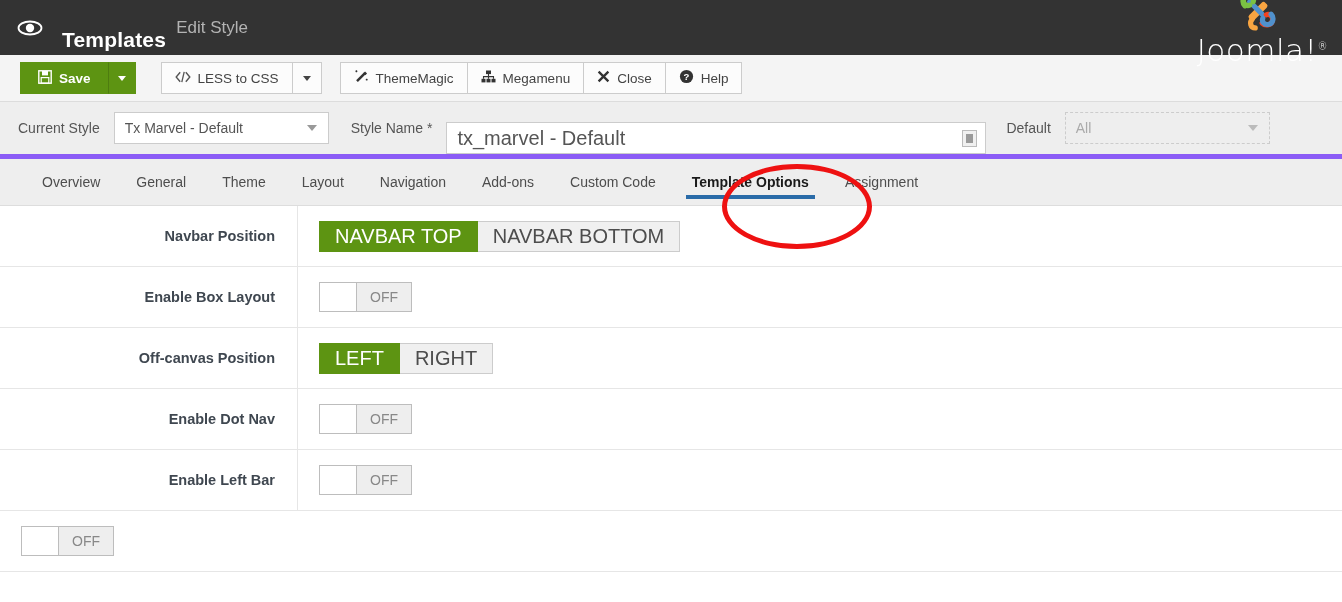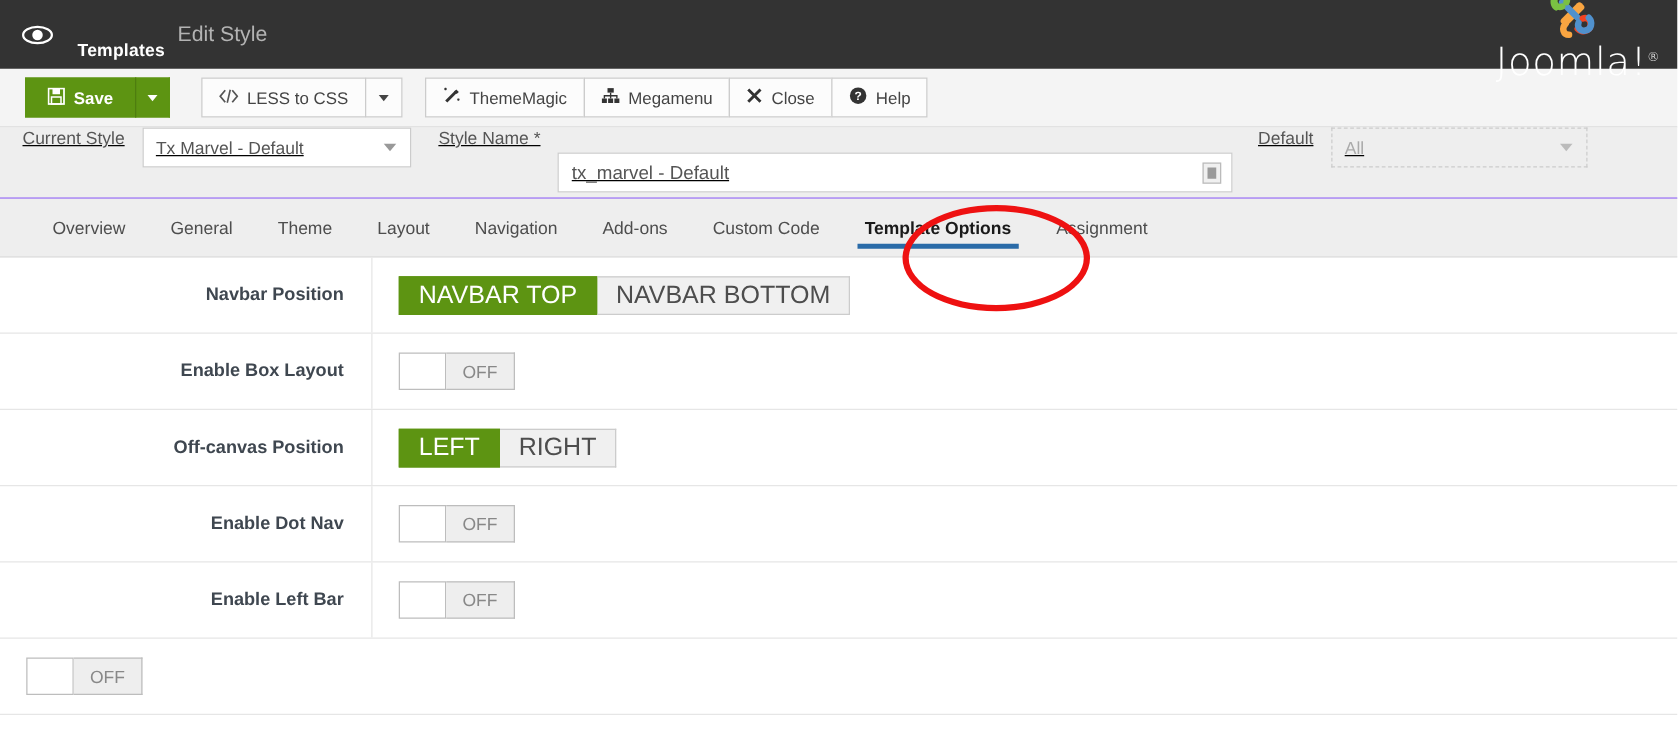--- a/index.html
+++ b/index.html
@@ -11,21 +11,21 @@
   }
 
   
   .header {
     height: 55px; background: #333333;
     display: flex; align-items: center;
     position: relative;
   }
   .eye-icon { margin-left: 15px; width: 30px; display: flex; align-items: center; justify-content: center; }
   .page-title {
-    color: #ffffff; font-size: 14px; font-weight: bold;
+    color: #ffffff; font-size: 21px; font-weight: bold;
     margin-left: 17px; letter-spacing: .2px; margin-top: 24px;
   }
   .page-subtitle {
     color: #b3b3b3; font-size: 17px; margin-left: 10px; font-weight: normal;
   }
   .joomla-logo {
     position: absolute; right: 14px; top: 50%; transform: translateY(-50%);
     display: flex; align-items: center; flex-direction: column;
   }
   .joomla-wordmark {
@@ -59,38 +59,38 @@
   .btn-caret { width: 30px; justify-content: center; padding: 0; }
   .gap-l { margin-left: 25px; }
   .gap-m { margin-left: 18px; }
   .caret-down {
     width: 0; height: 0; border-left: 4px solid transparent;
     border-right: 4px solid transparent; border-top: 5px solid currentColor;
   }
 
   
   .stylebar {
-    height: 57px; background: #eeeeee; border-bottom: 1px solid #8b5cf6;
-    display: flex; padding: 0 18px; text-decoration: underline;
+    height: 57px; background: #eeeeee; border-bottom: 5px solid #8b5cf6;
+    display: flex; align-items: center; padding: 0 18px;
   }
   .field-label { font-size: 14px; color: #555555; white-space: nowrap; }
   .select-box {
     height: 32px; background: #ffffff; border: 1px solid #cccccc;
     display: flex; align-items: center; padding: 0 10px;
     font-size: 14px; color: #555; position: relative; cursor: pointer;
   }
   .select-box .arrow {
     position: absolute; right: 11px; width: 0; height: 0;
     border-left: 5px solid transparent; border-right: 5px solid transparent;
     border-top: 6px solid #999999;
   }
   .text-input {
     height: 32px; background: #ffffff; border: 1px solid #cccccc;
     display: flex; align-items: center; padding: 0 10px;
-    font-size: 15px; color: #555; position: relative; margin-top: 20px;
+    font-size: 20px; color: #555; position: relative; margin-top: 20px;
   }
   .input-badge {
     position: absolute; right: 8px; width: 15px; height: 17px;
     border: 1px solid #bbb; background: #f0f0f0;
     display: flex; align-items: center; justify-content: center;
   }
   .input-badge i {
     display: block; width: 7px; height: 9px; background: #9a9a9a;
   }
   .select-disabled {

